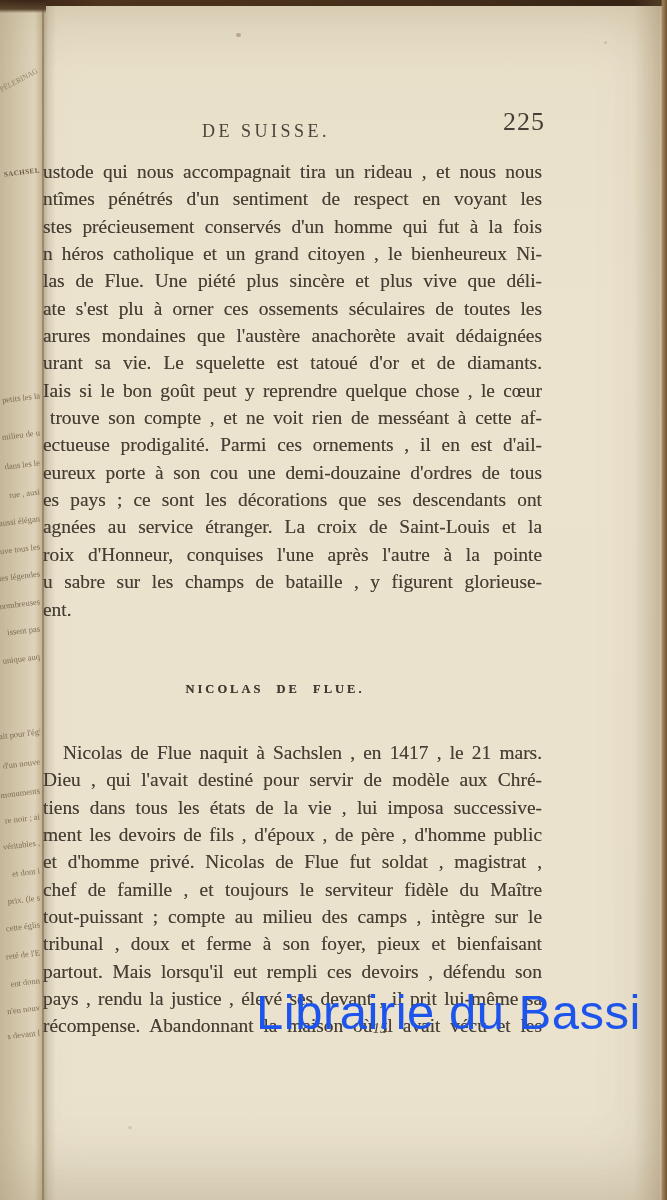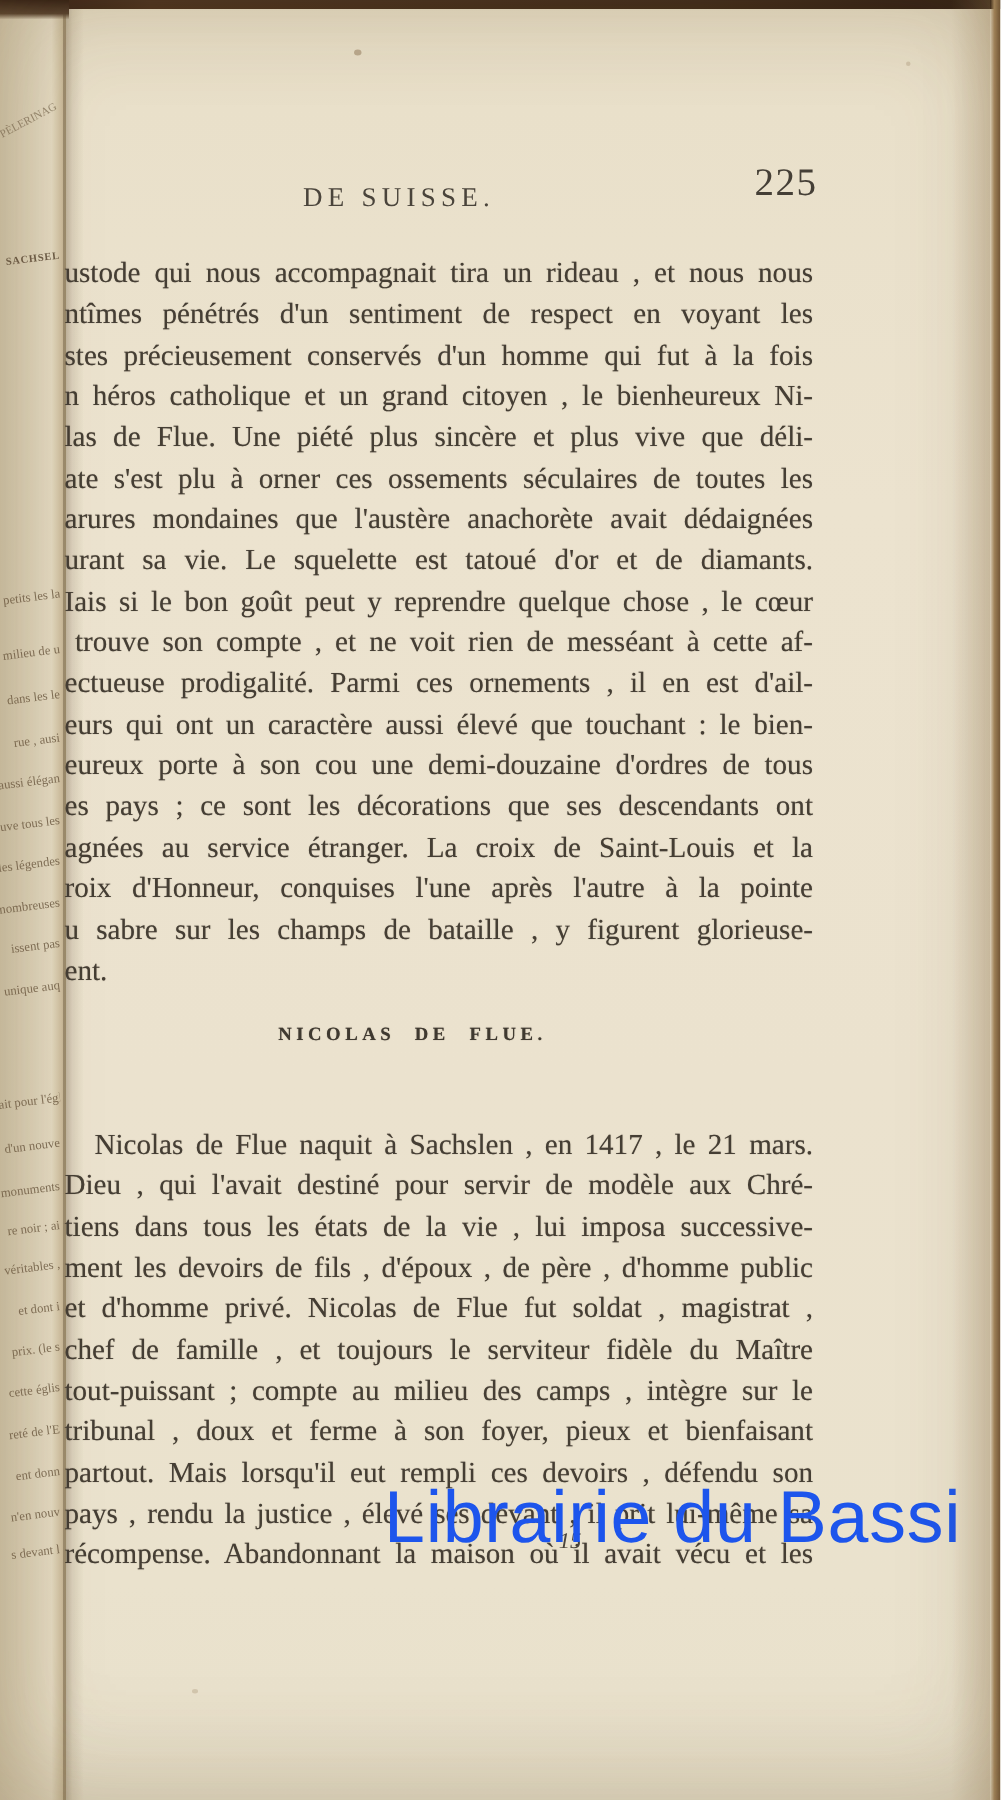--- a/index.html
+++ b/index.html
@@ -46,21 +46,21 @@
   .running-head{
     position:absolute;left:196px;top:121px;width:140px;
     text-align:center;font-size:18px;letter-spacing:3.5px;color:#4a443b;
   }
   .folio{
     position:absolute;left:474px;top:107px;
     font-size:26px;letter-spacing:1px;color:#453f36;margin-left:29px;
   }
 
   
-  .column{position:absolute;left:43px;top:158px;width:499px;color:#453e34;margin-top:11px;}
+  .column{position:absolute;left:43px;top:158px;width:499px;color:#453e34;}
   .bline{
     height:27.35px;line-height:27.35px;font-size:19.4px;
     text-align:justify;text-align-last:justify;
     white-space:nowrap;
     text-shadow:0 0 .6px rgba(70,58,45,.55);
   }
   .bline.lastline{text-align-last:left;}
   .bline.indent1{padding-left:7px;}
   .col2{top:739px;}
   .bline.parindent{text-indent:20px;}
@@ -135,21 +135,20 @@
     <div class="bline">ntîmes pénétrés d'un sentiment de respect en voyant les</div>
     <div class="bline">stes précieusement conservés d'un homme qui fut à la fois</div>
     <div class="bline">n héros catholique et un grand citoyen , le bienheureux Ni-</div>
     <div class="bline">las de Flue. Une piété plus sincère et plus vive que déli-</div>
     <div class="bline">ate s'est plu à orner ces ossements séculaires de toutes les</div>
     <div class="bline">arures mondaines que l'austère anachorète avait dédaignées</div>
     <div class="bline">urant sa vie. Le squelette est tatoué d'or et de diamants.</div>
     <div class="bline">Iais si le bon goût peut y reprendre quelque chose , le cœur</div>
     <div class="bline indent1">trouve son compte , et ne voit rien de messéant à cette af-</div>
     <div class="bline">ectueuse prodigalité. Parmi ces ornements , il en est d'ail-</div>
-    <div class="bline">eurs qui ont un caractère aussi élevé que touchant : le bien-</div>
     <div class="bline">eureux porte à son cou une demi-douzaine d'ordres de tous</div>
     <div class="bline">es pays ; ce sont les décorations que ses descendants ont</div>
     <div class="bline">agnées au service étranger. La croix de Saint-Louis et la</div>
     <div class="bline">roix d'Honneur, conquises l'une après l'autre à la pointe</div>
     <div class="bline">u sabre sur les champs de bataille , y figurent glorieuse-</div>
     <div class="bline lastline">ent.</div>
   </div>
 
   <div class="section-heading">NICOLAS DE FLUE.</div>
 

